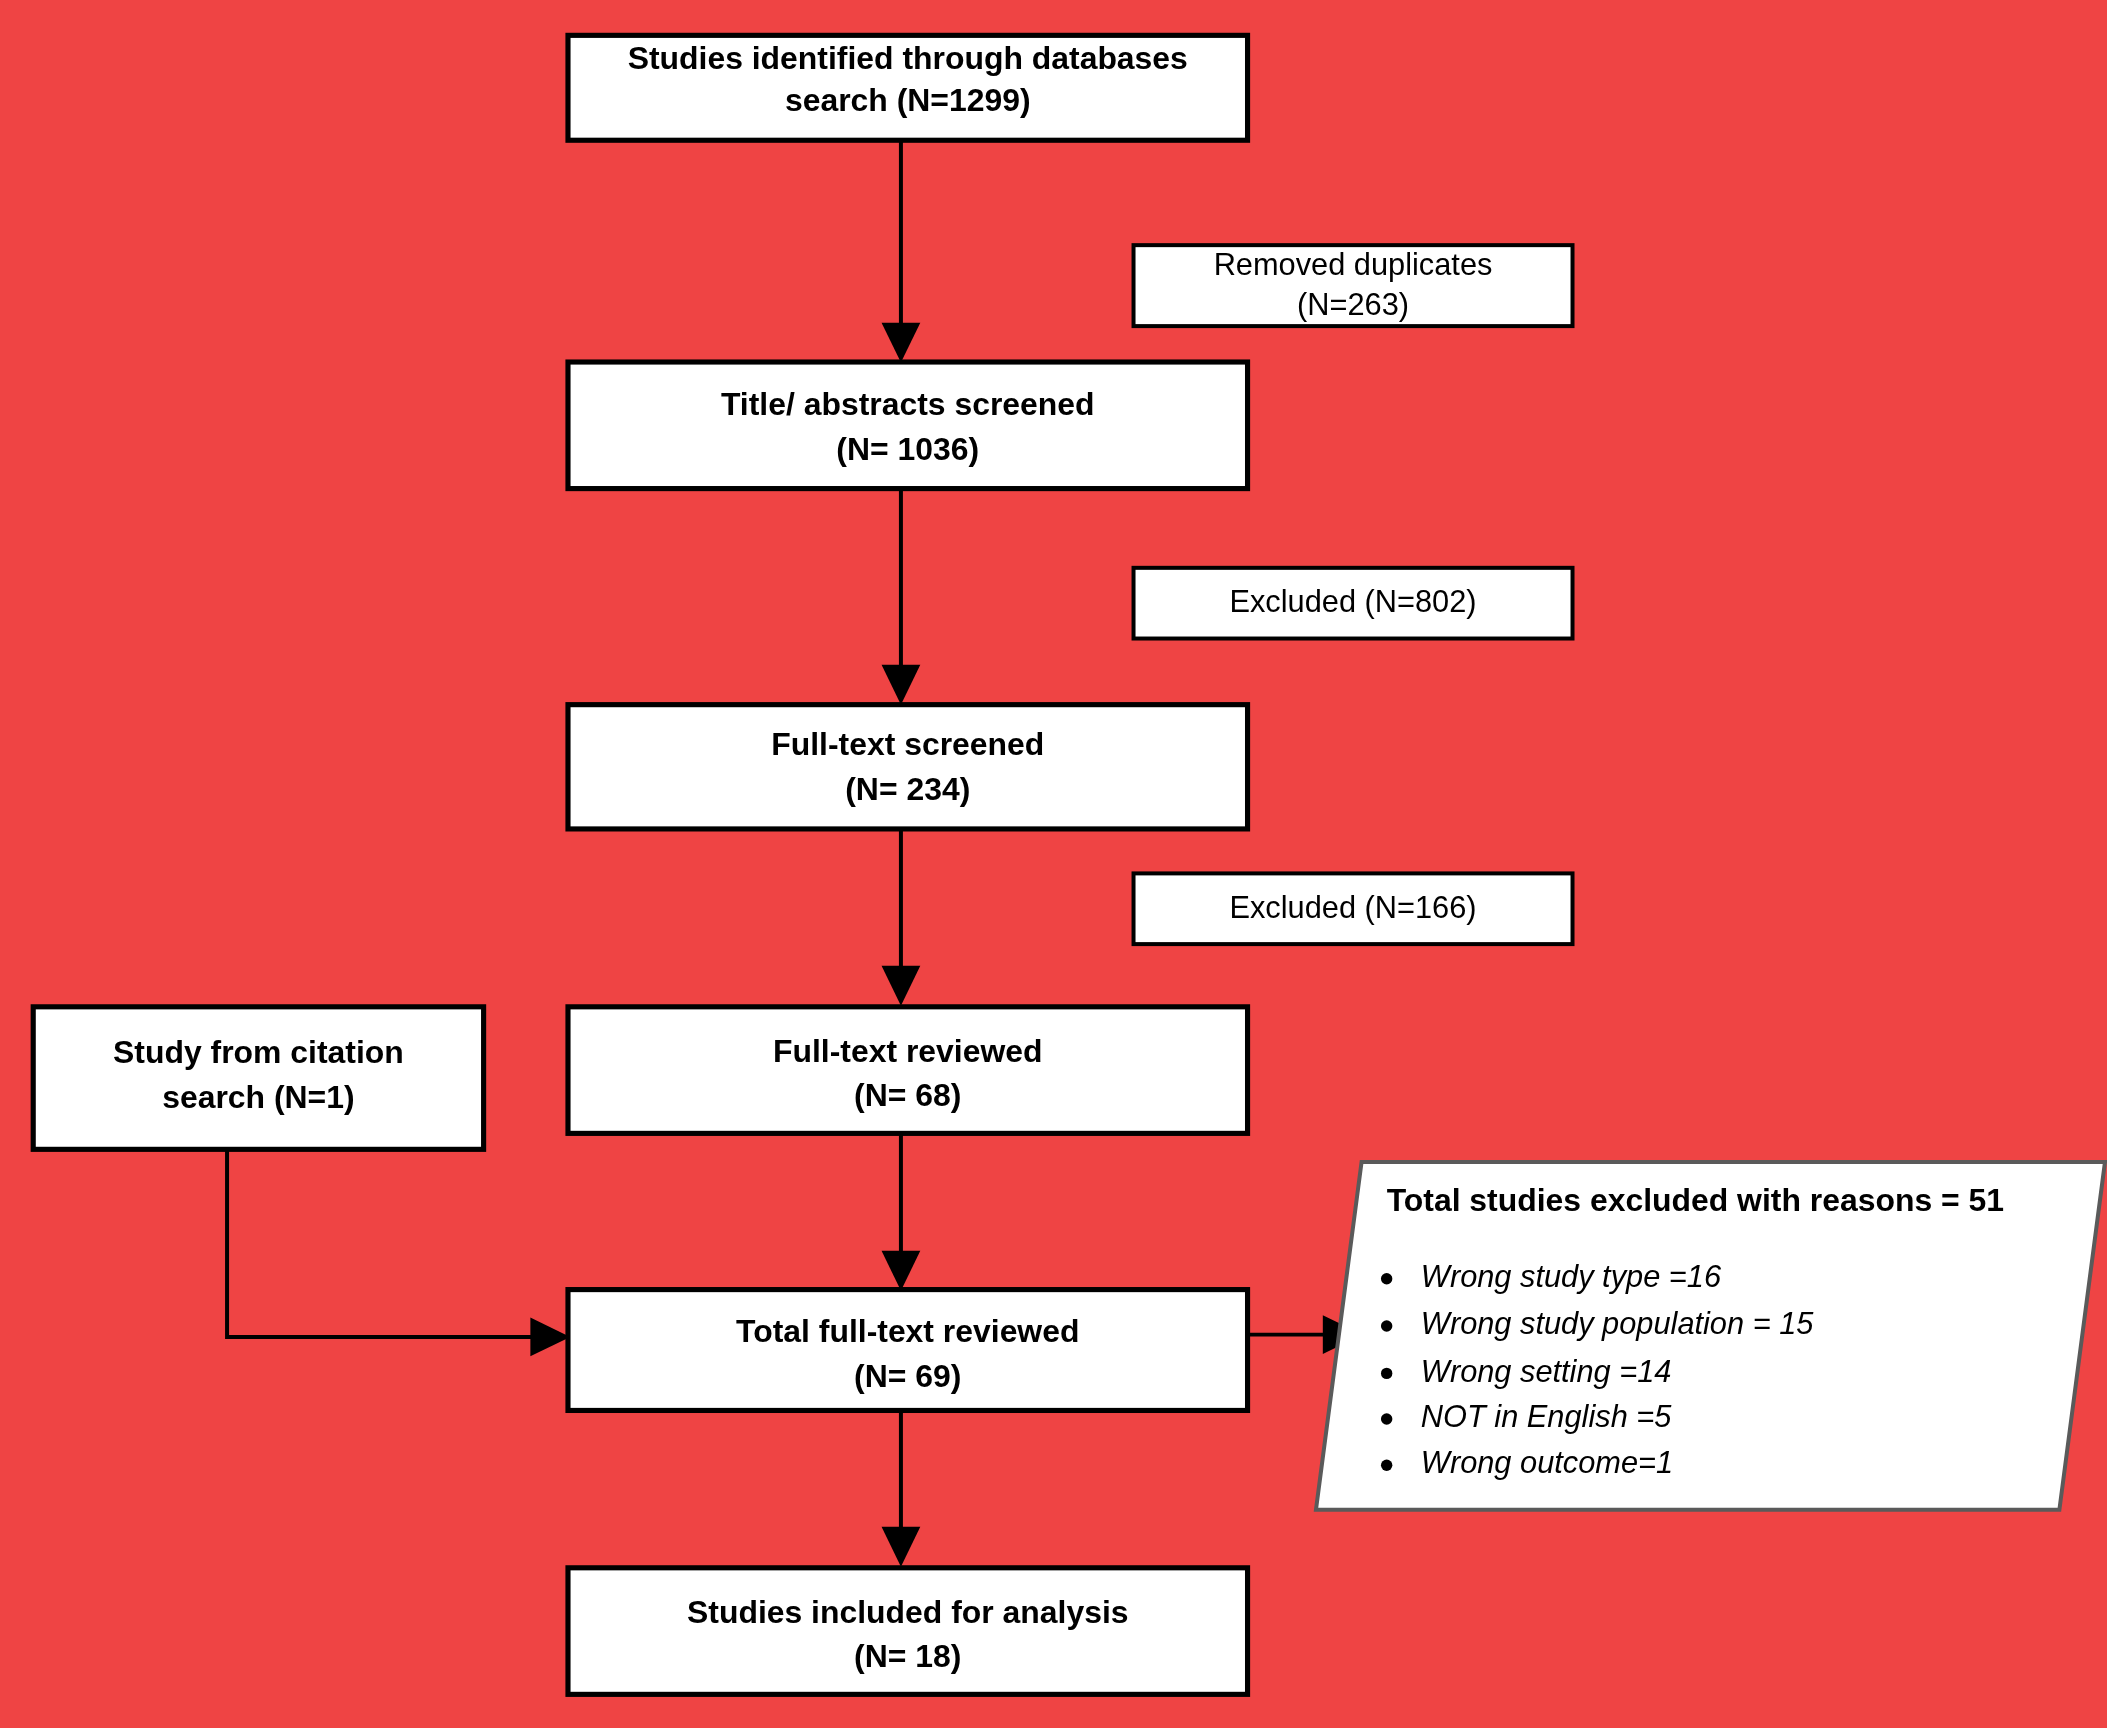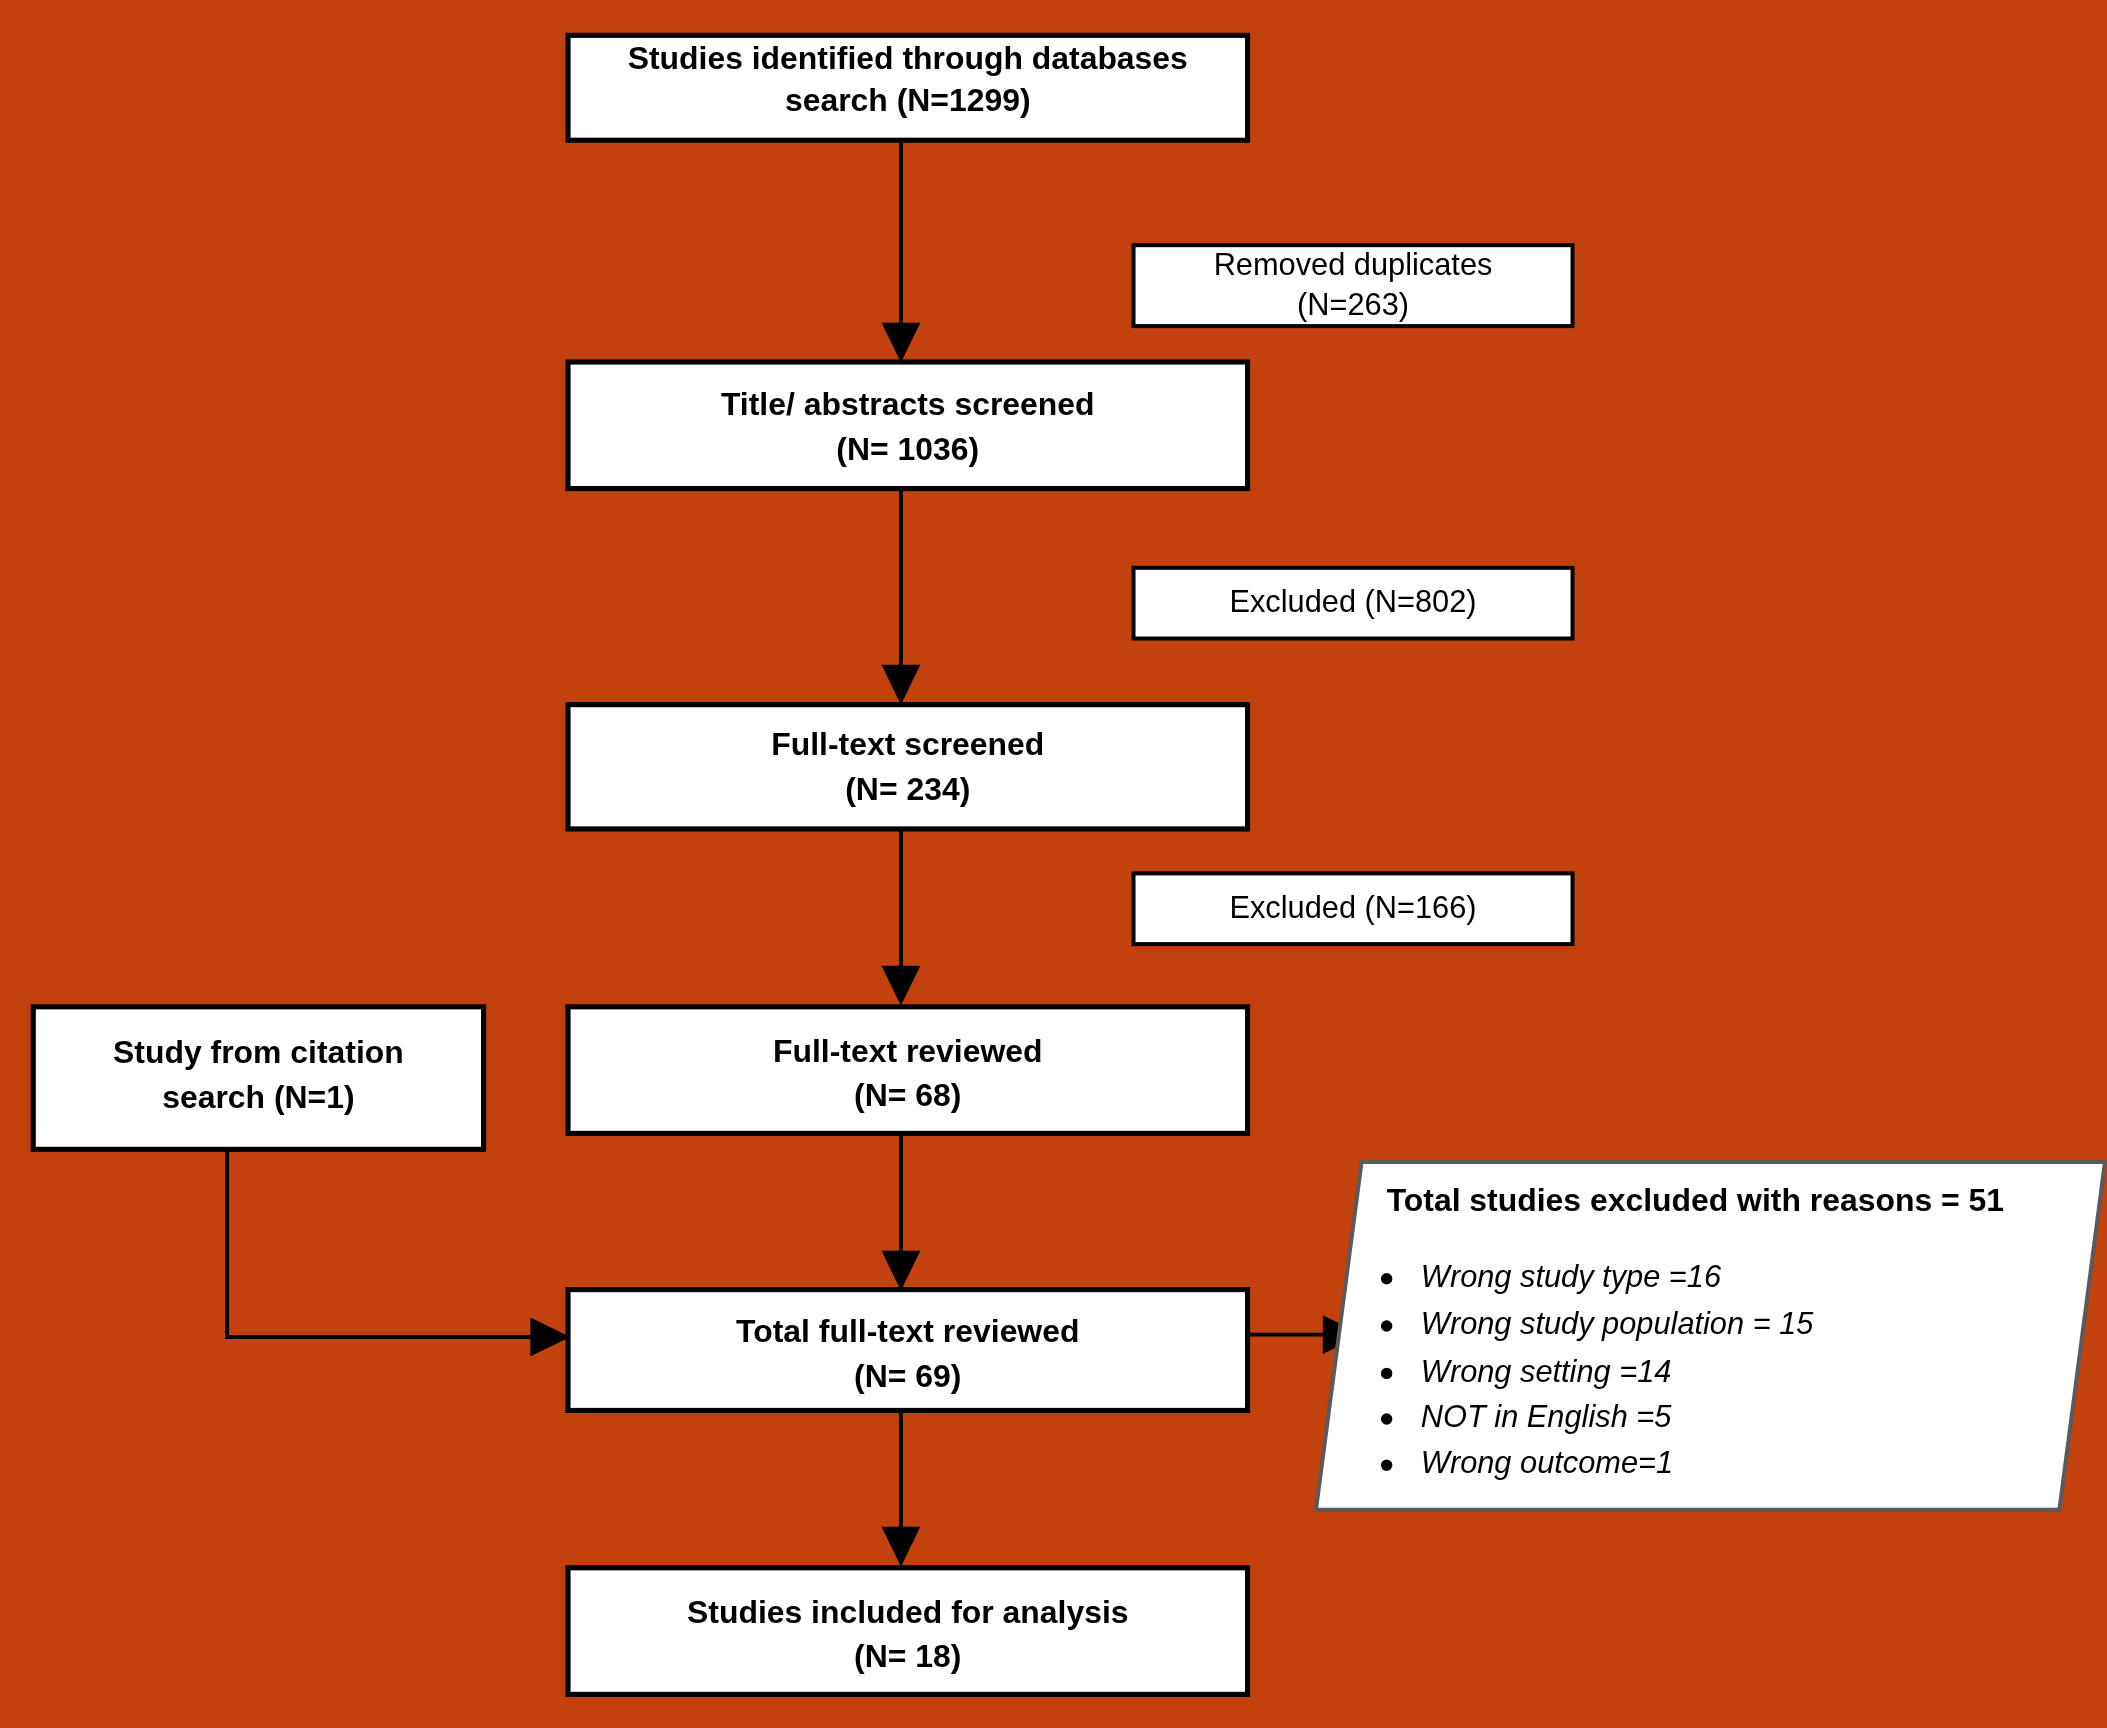--- a/index.html
+++ b/index.html
@@ -10,21 +10,21 @@
   body {
     width: 2108px;
     height: 1728px;
     font-family: "Liberation Sans", sans-serif;
     overflow: hidden;
   }
   #diagram-root {
     position: relative;
     width: 2108px;
     height: 1728px;
-    background: #c2410c;
+    background: #ef4444;
     text-align: center;
   }
   svg.flow {
     position: absolute;
     top: 0;
     left: 0;
     width: 2108px;
     height: 1728px;
     display: block;
   }

